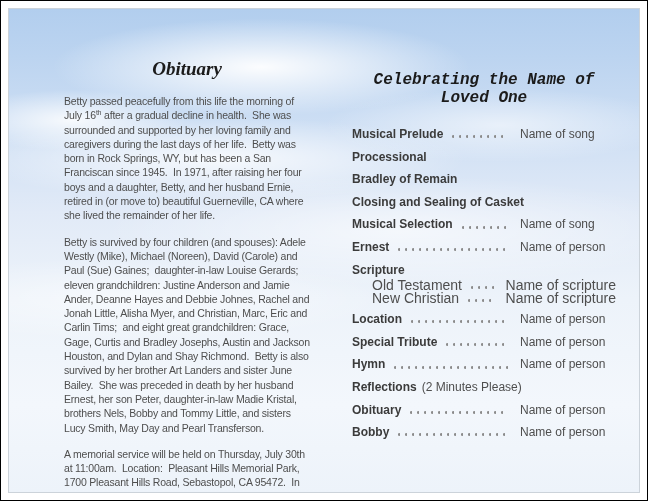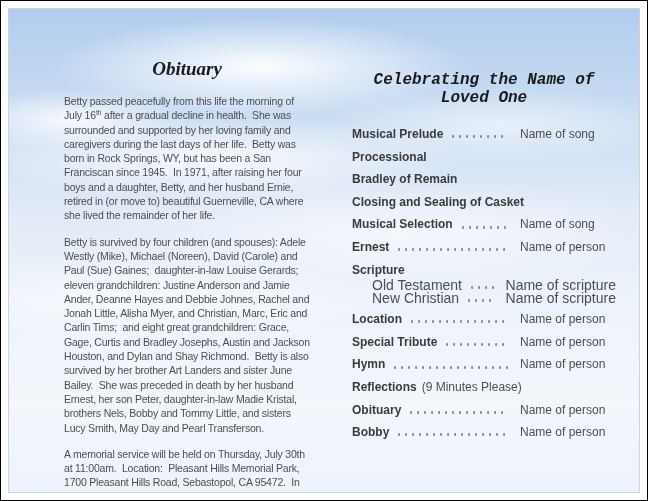--- a/index.html
+++ b/index.html
@@ -206,21 +206,21 @@
         </div>
 
         <div class="srow">
           <span class="label">Hymn</span>
           <span class="leader"></span>
           <span class="value">Name of person</span>
         </div>
 
         <div class="srow">
           <span class="label">Reflections</span>
-          <span class="note">(9 Minutes Please)</span>
+          <span class="note">(2 Minutes Please)</span>
         </div>
 
         <div class="srow">
           <span class="label">Obituary</span>
           <span class="leader"></span>
           <span class="value">Name of person</span>
         </div>
 
         <div class="srow">
           <span class="label">Bobby</span>

